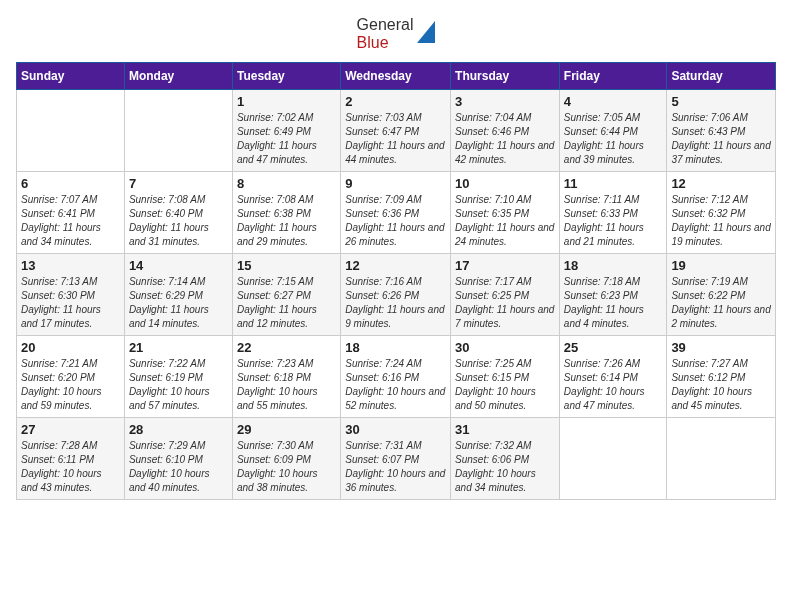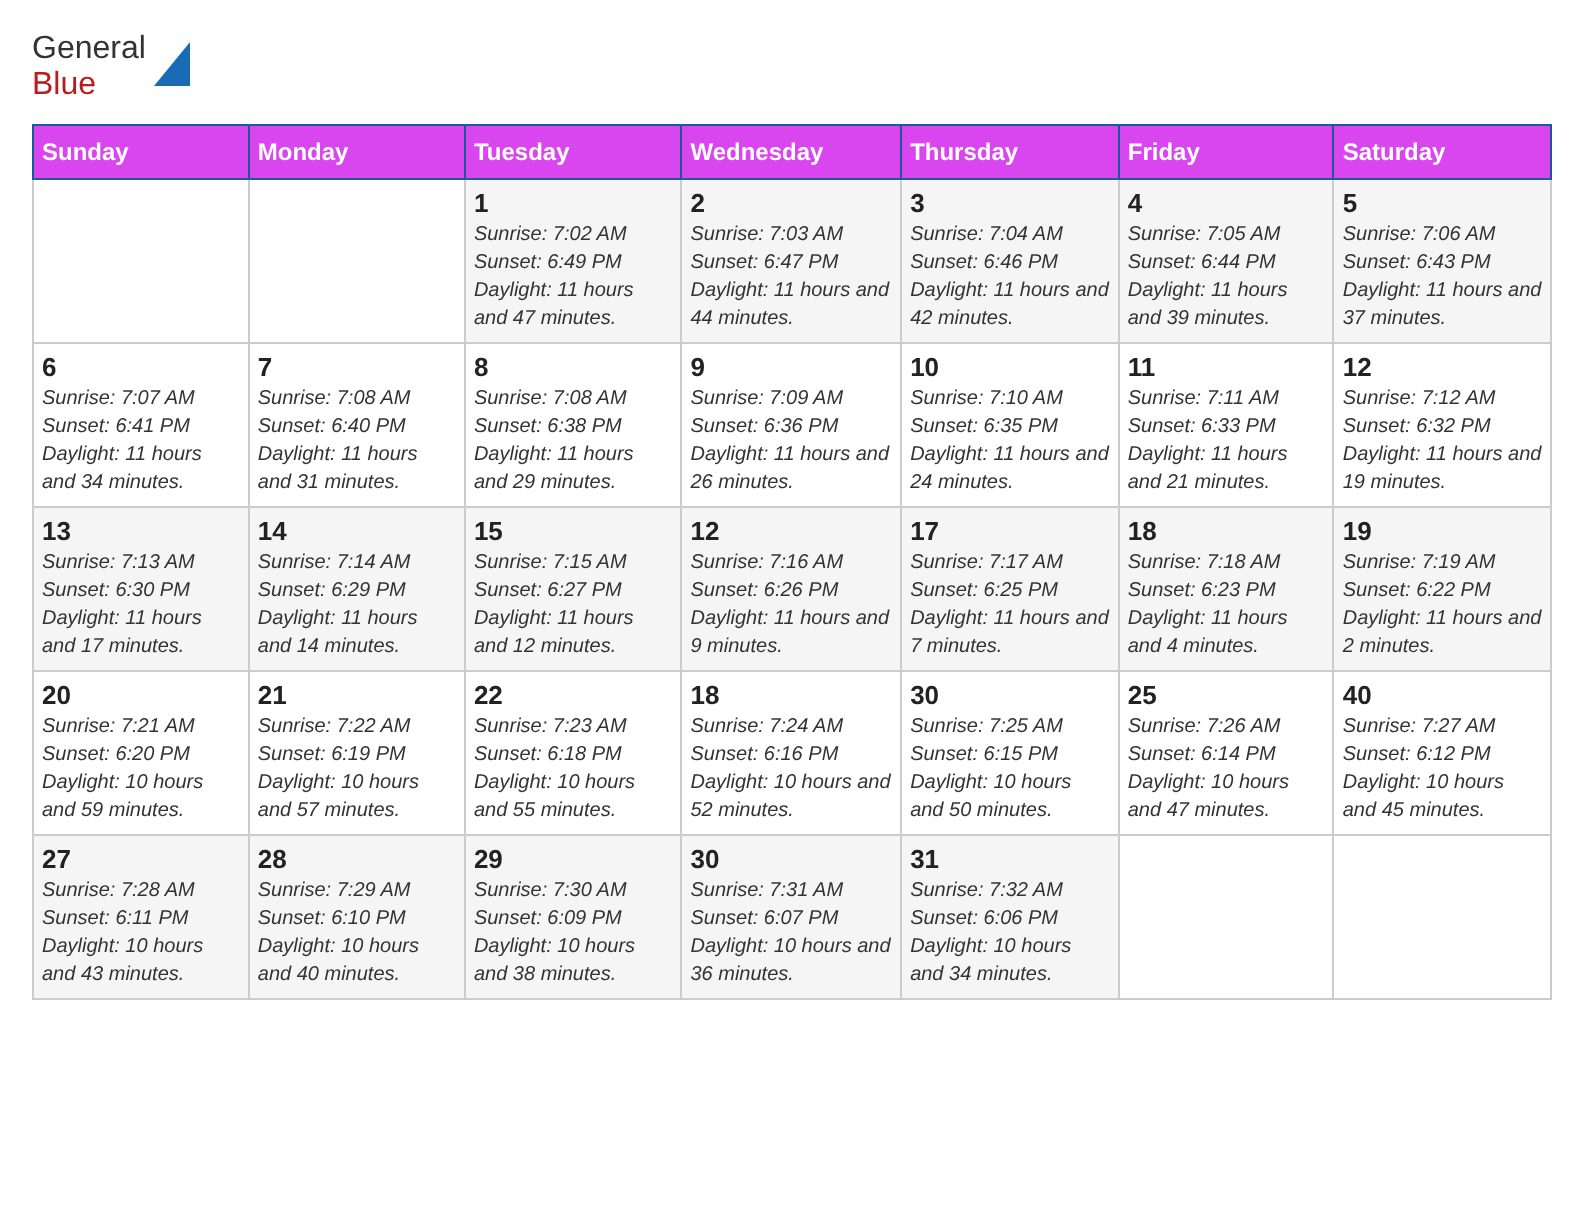--- a/index.html
+++ b/index.html
@@ -8,20 +8,21 @@
       background: #fff;
       width: 792px;
       min-height: 612px;
       padding: 16px;
     }
     .header {
       display: flex;
       justify-content: space-between;
       align-items: center;
       margin-bottom: 10px;
+      flex-direction: column;
     }
     .logo {
       display: flex;
       align-items: center;
     }
     .logo-general { color: #333; }
     .logo-blue { color: #b91c1c; }
     .logo-triangle {
       width: 0;
       height: 0;
@@ -39,21 +40,21 @@
     .location {
       font-size: 15px;
       color: #444;
     }
     table {
       width: 100%;
       border-collapse: collapse;
       font-size: 11px;
     }
     thead tr th {
-      background-color: #d946ef;
+      background-color: #4c1d95;
       color: #fff;
       padding: 6px 4px;
       text-align: left;
       font-size: 12px;
       font-weight: bold;
       border: 1px solid #1a5a9a;
     }
     tbody tr td {
       border: 1px solid #ccc;
       vertical-align: top;
@@ -164,21 +165,21 @@
         <td><span class="day-num">21</span>
         <span class="day-detail">Sunrise: 7:22 AM<br>Sunset: 6:19 PM<br>Daylight: 10 hours and 57 minutes.</span></td>
         <td><span class="day-num">22</span>
         <span class="day-detail">Sunrise: 7:23 AM<br>Sunset: 6:18 PM<br>Daylight: 10 hours and 55 minutes.</span></td>
         <td><span class="day-num">18</span>
         <span class="day-detail">Sunrise: 7:24 AM<br>Sunset: 6:16 PM<br>Daylight: 10 hours and 52 minutes.</span></td>
         <td><span class="day-num">30</span>
         <span class="day-detail">Sunrise: 7:25 AM<br>Sunset: 6:15 PM<br>Daylight: 10 hours and 50 minutes.</span></td>
         <td><span class="day-num">25</span>
         <span class="day-detail">Sunrise: 7:26 AM<br>Sunset: 6:14 PM<br>Daylight: 10 hours and 47 minutes.</span></td>
-        <td><span class="day-num">40</span>
+        <td><span class="day-num">39</span>
         <span class="day-detail">Sunrise: 7:27 AM<br>Sunset: 6:12 PM<br>Daylight: 10 hours and 45 minutes.</span></td>
       </tr>
       <tr>
         <td><span class="day-num">27</span>
         <span class="day-detail">Sunrise: 7:28 AM<br>Sunset: 6:11 PM<br>Daylight: 10 hours and 43 minutes.</span></td>
         <td><span class="day-num">28</span>
         <span class="day-detail">Sunrise: 7:29 AM<br>Sunset: 6:10 PM<br>Daylight: 10 hours and 40 minutes.</span></td>
         <td><span class="day-num">29</span>
         <span class="day-detail">Sunrise: 7:30 AM<br>Sunset: 6:09 PM<br>Daylight: 10 hours and 38 minutes.</span></td>
         <td><span class="day-num">30</span>

